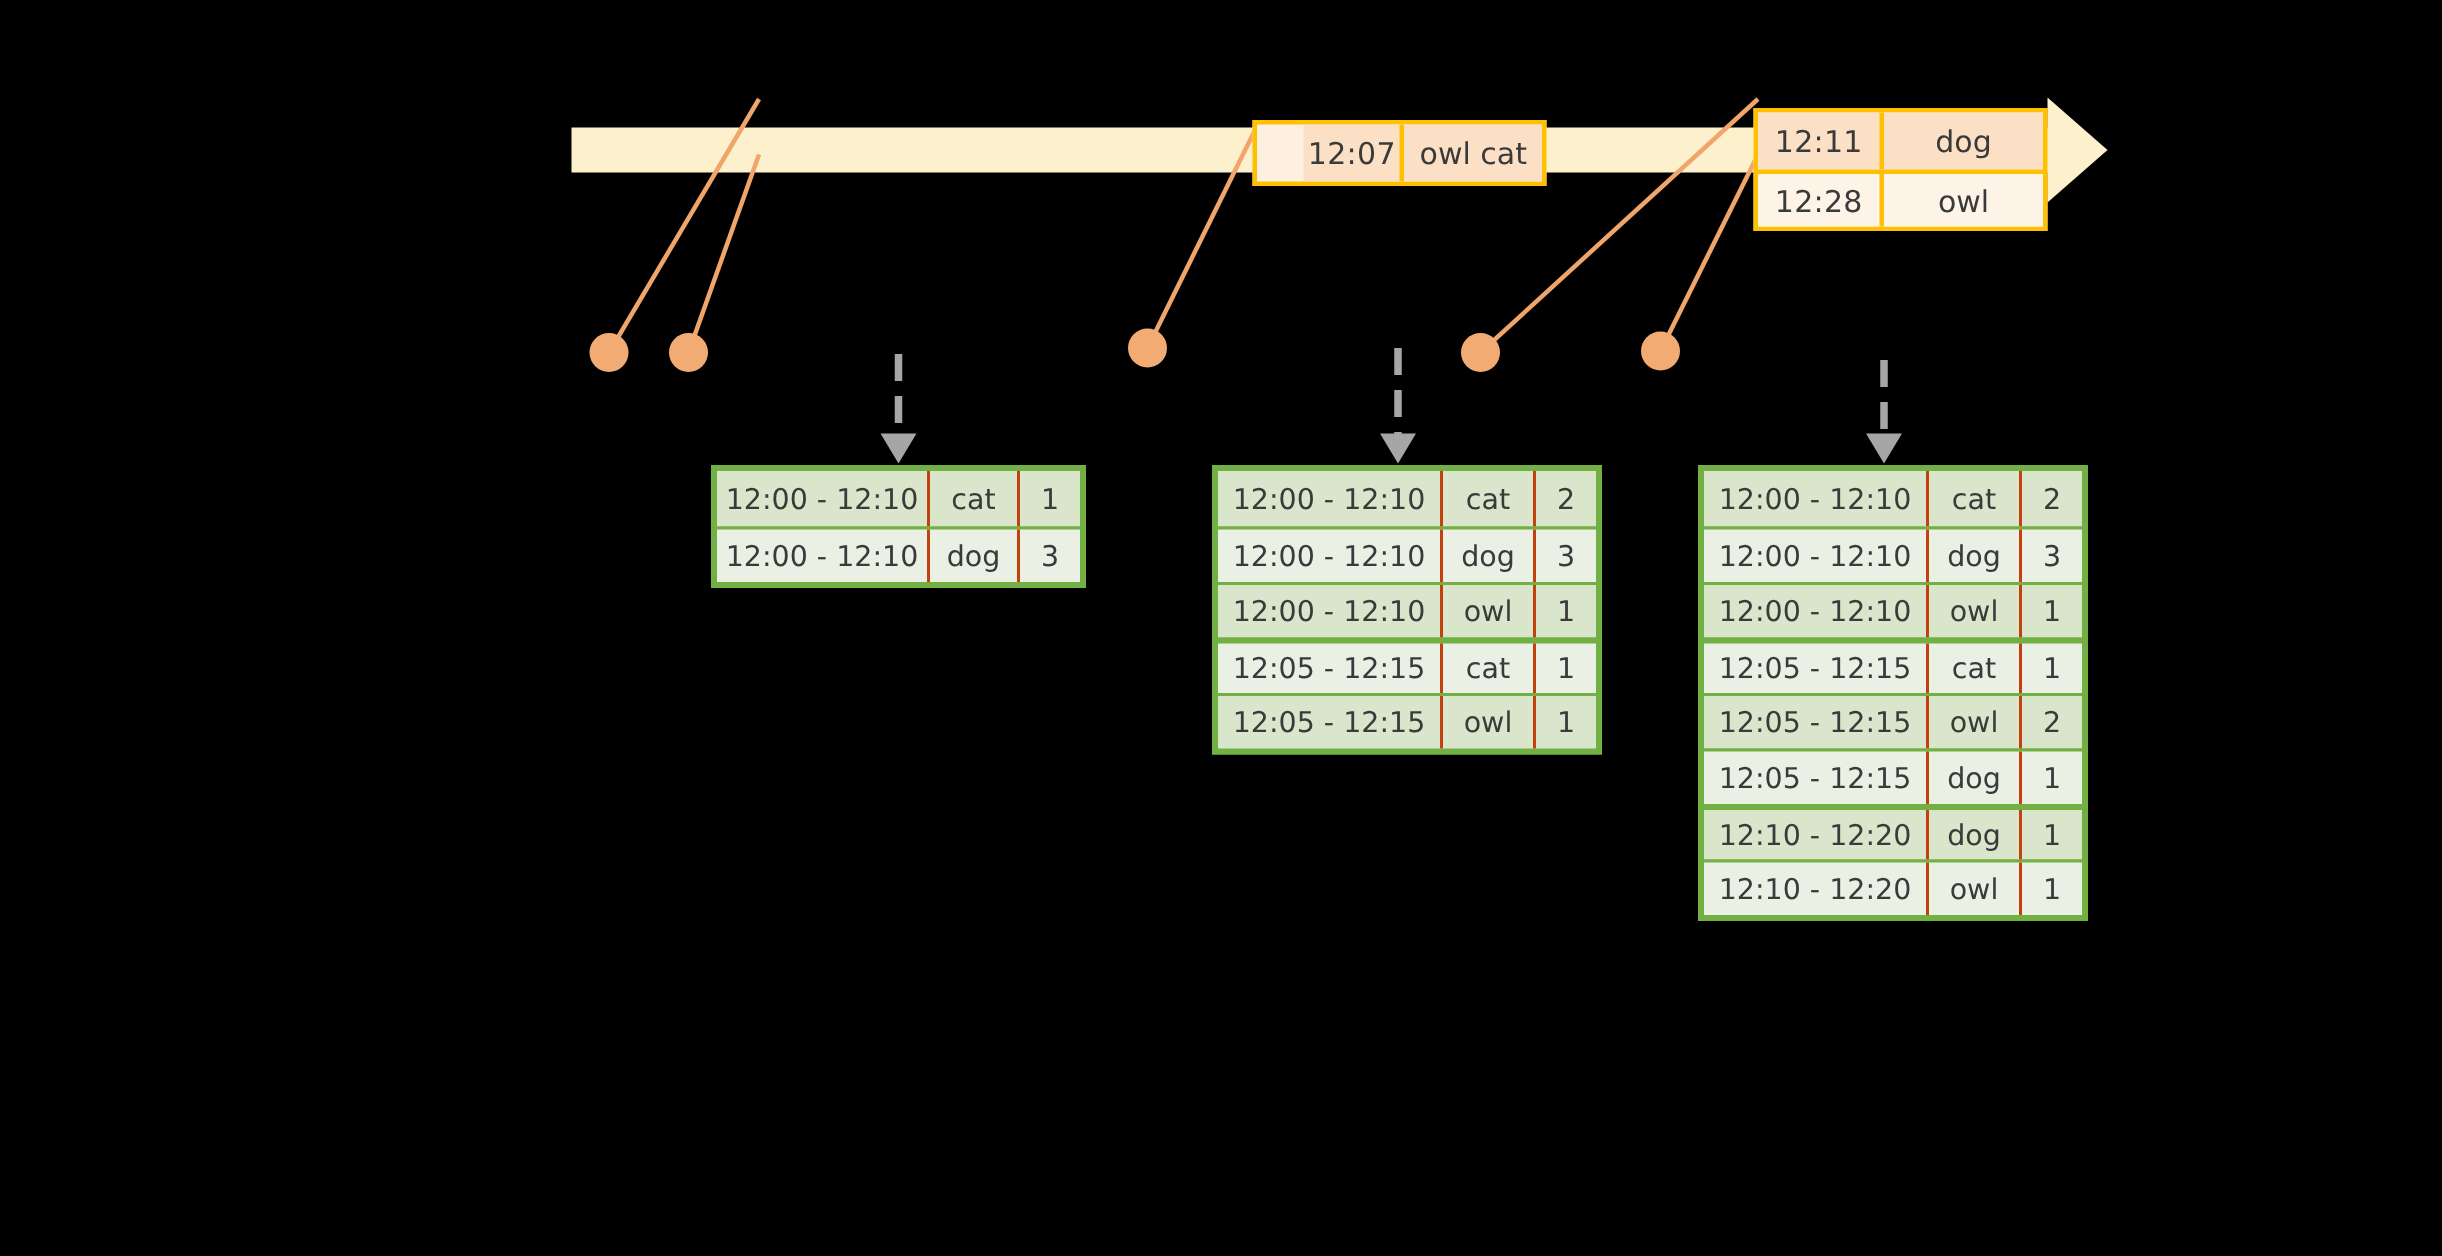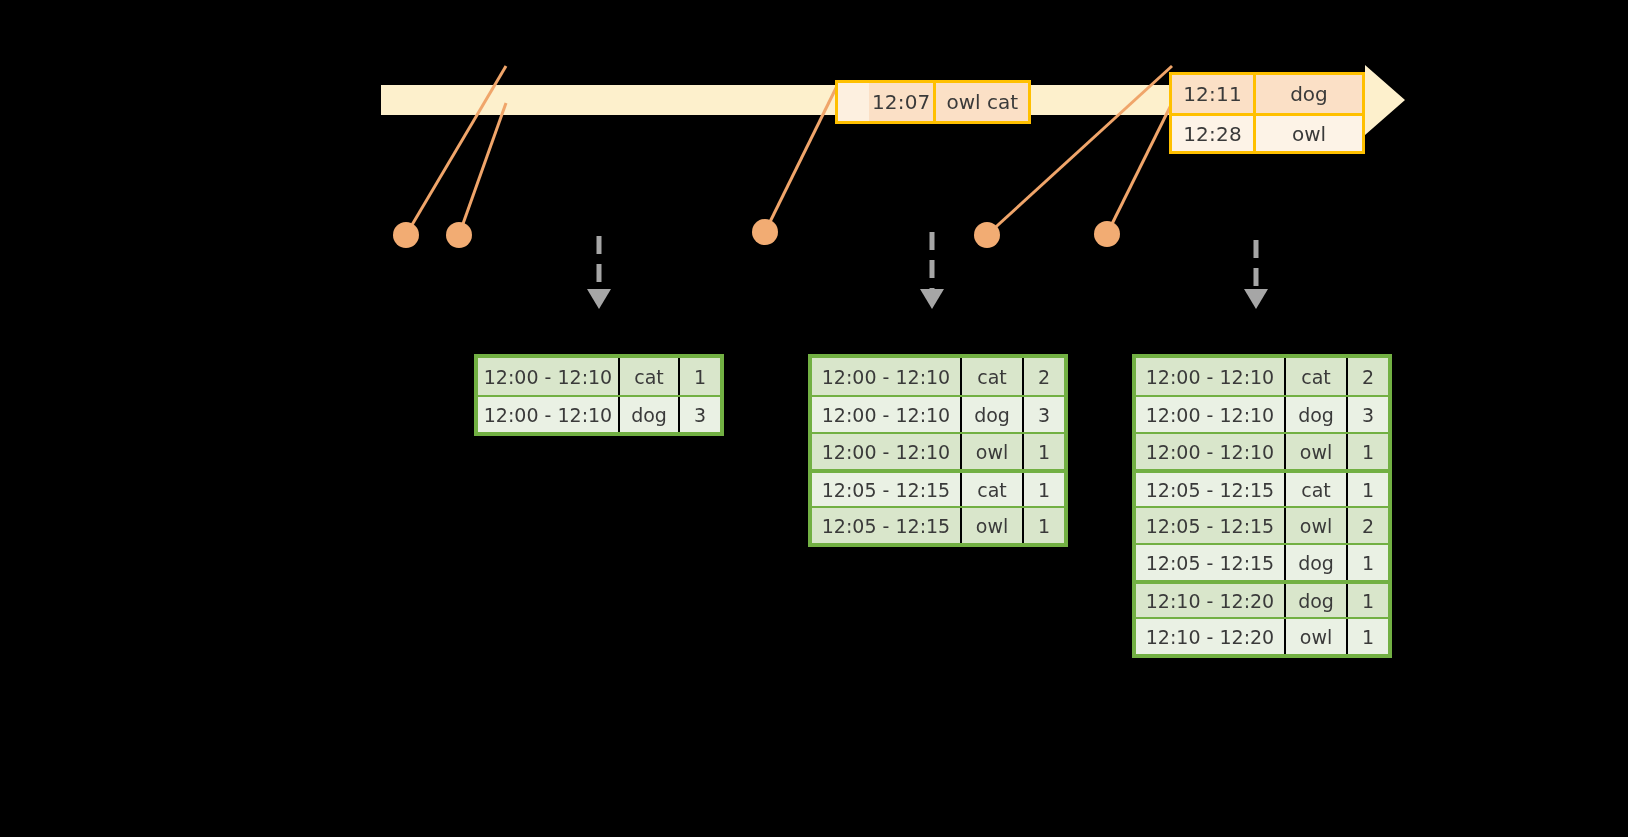--- a/index.html
+++ b/index.html
@@ -77,40 +77,39 @@
 
   
   .result-table {
     position: absolute;
     border: 4px solid #72b043;
     box-sizing: border-box;
     background: #72b043;
     display: flex;
     flex-direction: column;
     gap: 0;
-    margin-top: 44px;
   }
   .rt-row {
     display: flex;
     flex-direction: row;
     height: 37px;
     box-sizing: border-box;
   }
   .rt-row + .rt-row { border-top: 2px solid #72b043; }
   .rt-row.group-sep { border-top: 4px solid #72b043; }
   .rt-cell {
     display: flex;
     align-items: center;
     justify-content: center;
     font-size: 19px;
     color: #3a3a3a;
     box-sizing: border-box;
     white-space: nowrap;
   }
-  .rt-cell + .rt-cell { border-left: 2px solid #000000; }
+  .rt-cell + .rt-cell { border-left: 2px solid #c2410c; }
   .rt-row.dark .rt-cell { background: #d9e6cb; }
   .rt-row.light .rt-cell { background: #eaf1e4; }
   .c-window { width: 150px; }
   .c-word   { width: 62px; }
   .c-count  { width: 44px; }
 
   
   #table-1 .c-window { width: 140px; }
   #table-1 .c-word   { width: 60px; }
   #table-1 .c-count  { width: 42px; }

